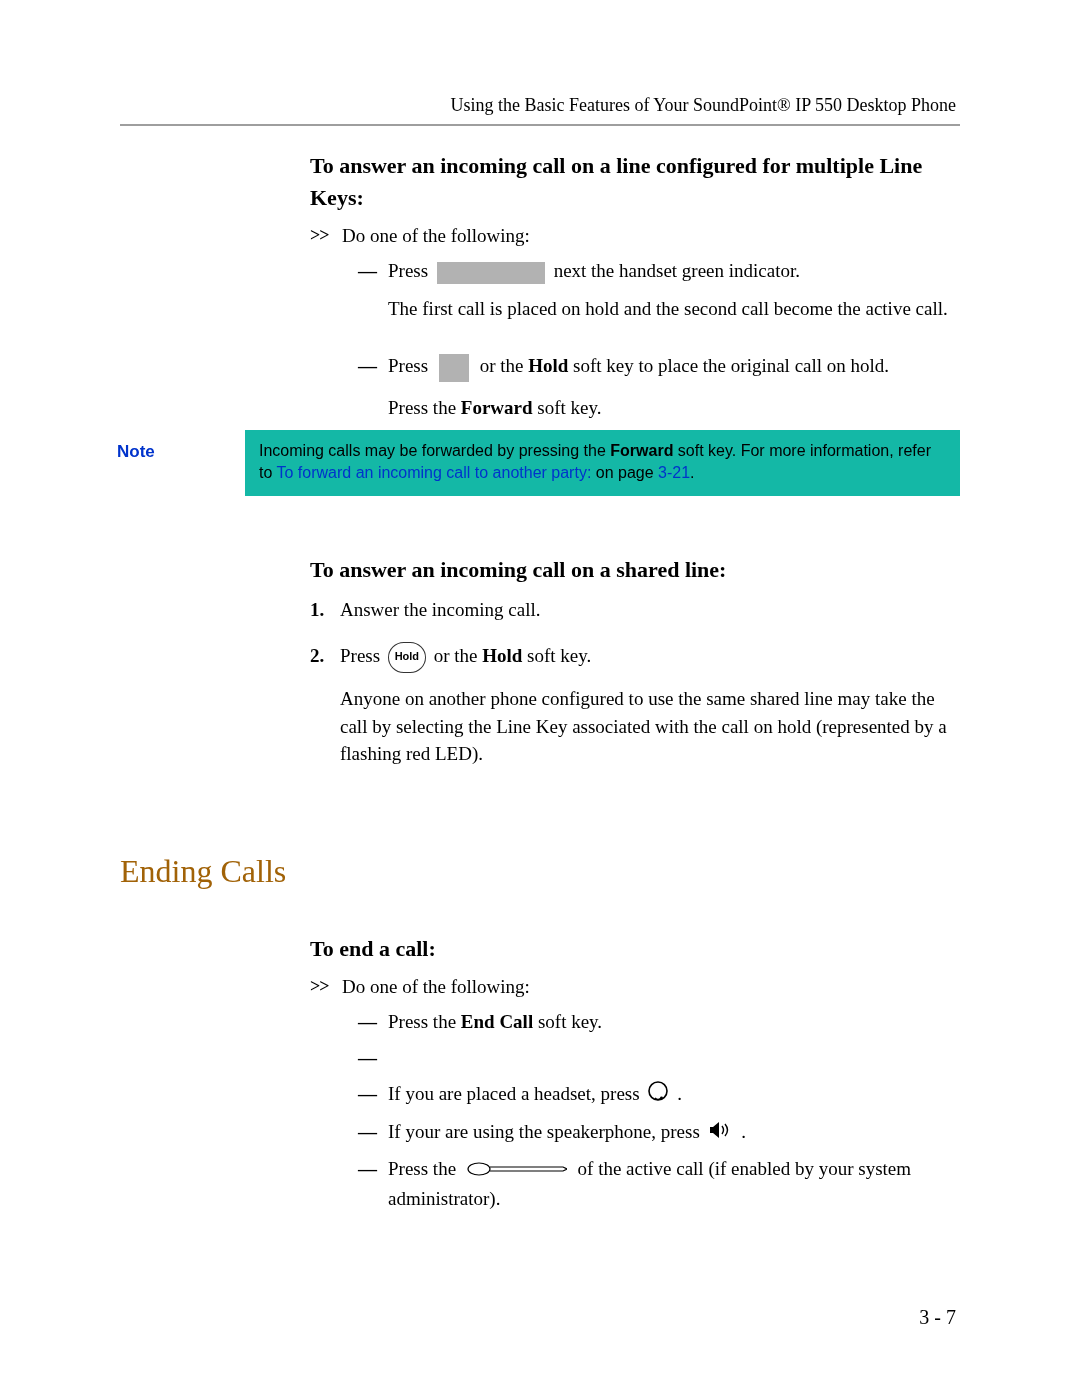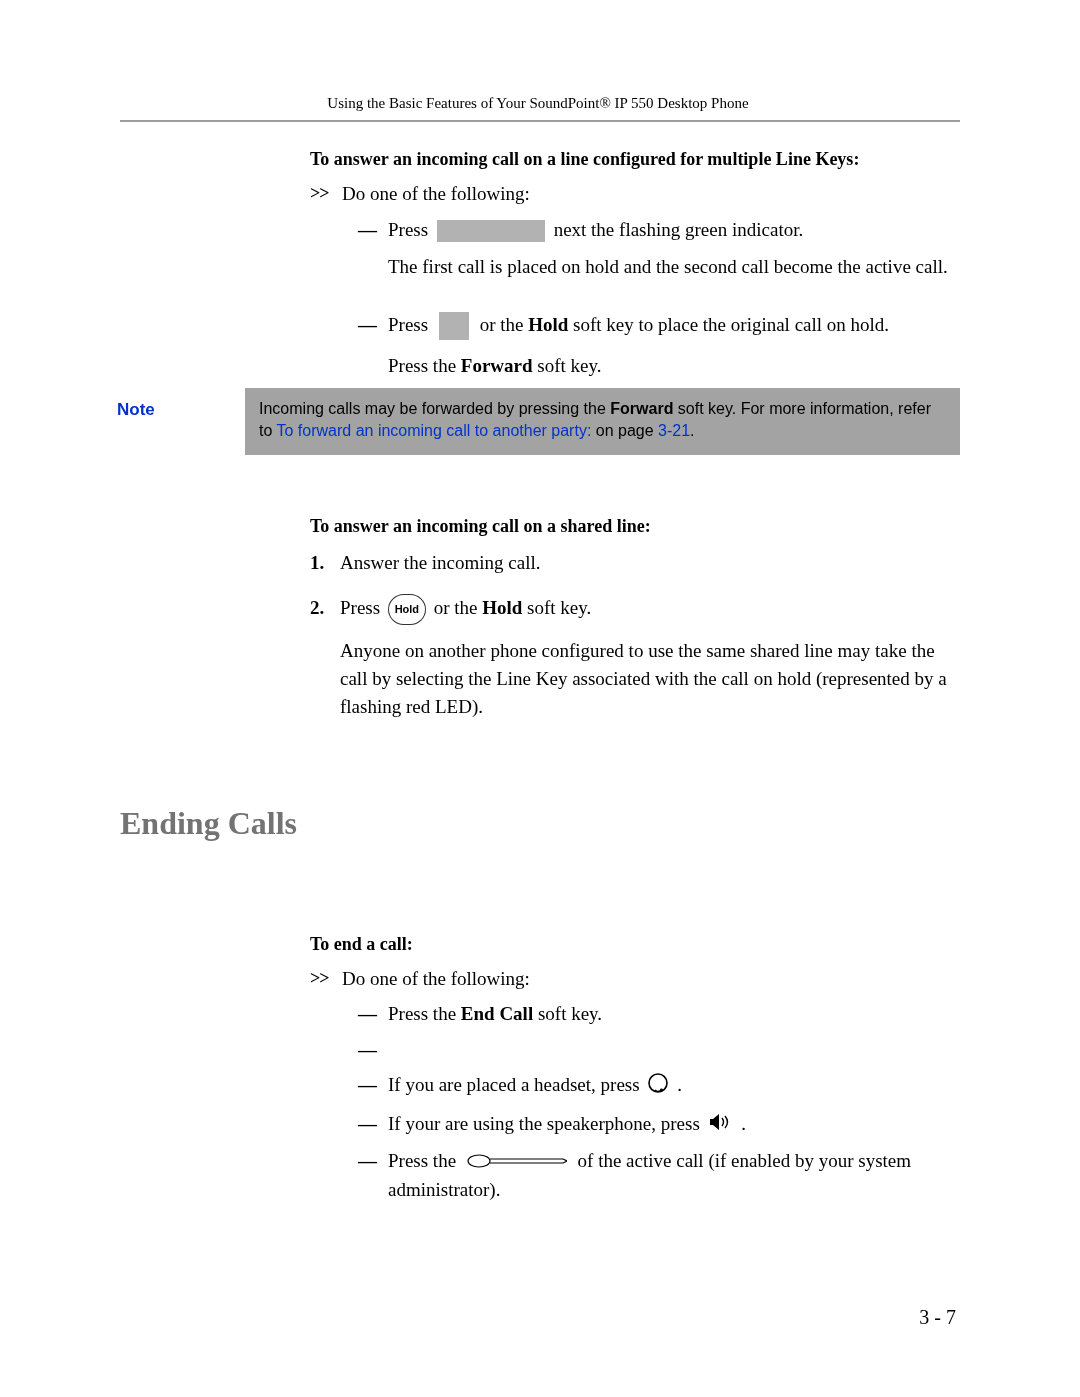--- a/index.html
+++ b/index.html
@@ -10,38 +10,38 @@
     color: #000;
   }
   .page {
     width: 1080px;
     height: 1397px;
     position: relative;
     box-sizing: border-box;
     padding: 95px 120px 0 120px;
   }
   .running-head {
-    text-align: center;
-    font-size: 15px;
+    text-align: right;
+    font-size: 18px;
     padding-right: 4px;
   }
   .rule {
     margin-top: 8px;
     border-top: 2px solid #9e9e9e;
   }
   .content {
     margin-left: 190px;
     margin-top: 24px;
     font-size: 19px;
     line-height: 1.45;
   }
   .sub-heading {
     font-weight: bold;
     margin: 4px 0 8px 0;
-    font-size: 18px;
+    font-size: 22px;
   }
   .arrow-row {
     display: flex;
     flex-direction: row;
     align-items: flex-start;
     margin: 2px 0 4px 0;
   }
   .arrows {
     font-weight: bold;
     font-size: 18px;
@@ -76,21 +76,21 @@
     background: #b2b2b2;
     vertical-align: middle;
     margin: 0 6px;
   }
   .note-block {
     position: relative;
     margin: 4px 0 24px -65px;
     width: calc(100% + 65px);
   }
   .note-body {
-    background: #a3a3a3;
+    background: #14b8a6;
     padding: 10px 14px 12px 14px;
     font-family: Arial, Helvetica, sans-serif;
     font-size: 16px;
     line-height: 1.4;
     margin-top: 2px;
   }
   .note-label {
     position: absolute;
     left: -128px;
     top: 10px;
@@ -125,25 +125,25 @@
     border-radius: 50% / 60%;
     font-family: Arial, sans-serif;
     font-size: 11px;
     font-weight: bold;
     vertical-align: middle;
     margin: 0 3px;
     padding-bottom:1px;
   }
   .section-title {
     margin-left: -190px;
-    color: #737373;
+    color: #a16207;
     font-size: 32px;
-    font-weight: bold;
+    font-weight: normal;
     margin-top: 80px;
-    margin-bottom: 84px;
+    margin-bottom: 39px;
   }
   .line-key-shape {
     display: inline-block;
     vertical-align: middle;
     margin: 0 6px;
   }
   .page-num {
     position: absolute;
     bottom: 68px;
     right: 124px;
@@ -173,21 +173,21 @@
       <span class="arrows">&gt;&gt;</span>
       <span>Do one of the following:</span>
     </div>
 
     <div class="dash-list">
       <div class="dash-item">
         <span class="dash">—</span>
         <div>
           <span>Press</span>
           <span class="keycap-wide"></span>
-          <span>next the flashing green indicator.</span>
+          <span>next the handset green indicator.</span>
           <div style="height:10px"></div>
           <span>The first call is placed on hold and the second call become the active call.</span>
         </div>
       </div>
 
       <div style="height:14px"></div>
 
       <div class="dash-item">
         <span class="dash">—</span>
         <div>

